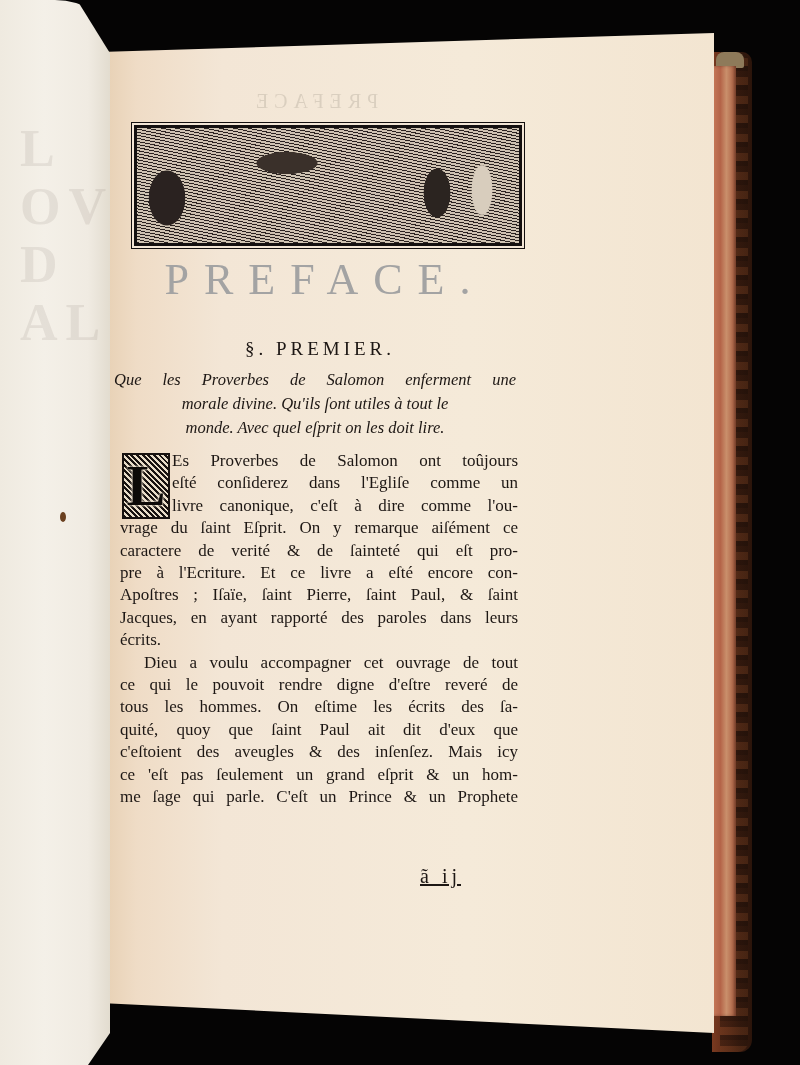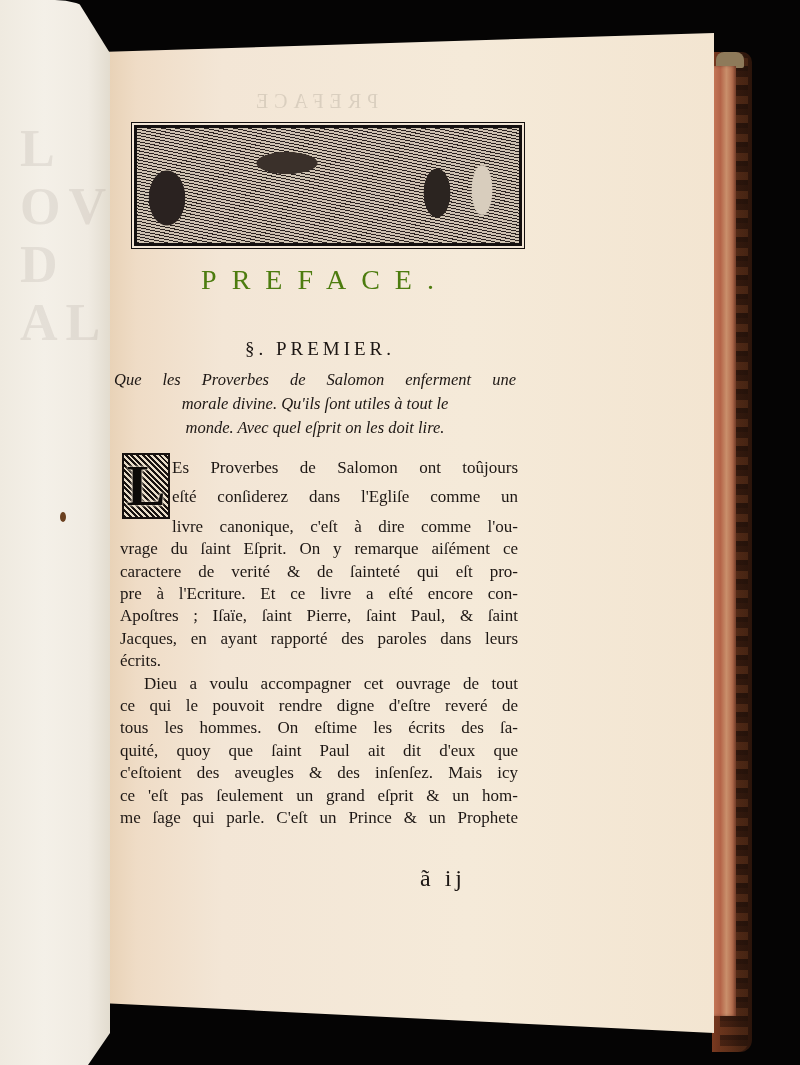--- a/index.html
+++ b/index.html
@@ -64,50 +64,50 @@
         radial-gradient(ellipse 30px 45px at 30px 70px, #2a2220 0 60%, transparent 62%),
         radial-gradient(ellipse 22px 40px at 300px 65px, #2b2420 0 60%, transparent 62%),
         radial-gradient(ellipse 18px 44px at 345px 62px, #d8cdbd 0 55%, transparent 60%),
         radial-gradient(ellipse 50px 18px at 150px 35px, #3a302a 0 60%, transparent 62%),
         repeating-linear-gradient(12deg, #2a2220 0 1px, #cfc3b2 1px 3px),
         #bfb3a2;
       overflow: hidden;
     }
     .title {
       position: absolute; left: 10px; top: 130px; width: 390px;
-      font-size: 28px; letter-spacing: 15px; text-align: center; font-weight: normal;
-      line-height: 60px; color: #4d7c0f;
+      font-size: 44px; letter-spacing: 15px; text-align: center; font-weight: normal;
+      line-height: 60px; color: #a3a3a3;
     }
     .subtitle {
       position: absolute; left: 0; top: 216px; width: 400px; text-align: center;
       font-size: 19px; letter-spacing: 4px; line-height: 26px;
     }
     .summary {
       position: absolute; left: -6px; top: 248px; width: 402px;
       font-style: italic; font-size: 16.5px; line-height: 24px; text-align: center;
     }
     .summary div:first-child { text-align: justify; text-align-last: justify; }
     .body-text {
       position: absolute; left: 0; top: 330px; width: 398px;
       font-size: 17px; line-height: 22.4px;
     }
     .body-text .line { white-space: nowrap; text-align: justify; text-align-last: justify; display: block; }
     .body-text .line.last { text-align-last: left; }
     .body-text .line.indent { padding-left: 24px; }
-    .body-text .line.cap { padding-left: 52px; margin-top: 7px; }
+    .body-text .line.cap { padding-left: 52px; }
     .dropcap {
       position: absolute; left: 2px; top: 3px; width: 44px; height: 62px;
       background: repeating-linear-gradient(45deg, #181210 0 2px, #e8dcc8 2px 4px);
       border: 2px solid #181210;
       font-size: 58px; line-height: 62px; text-align: center; color: #0d0a08; font-weight: bold;
       text-shadow: 0 0 3px #f0e4d2, 0 0 3px #f0e4d2;
     }
     .p2 { }
     .signature {
-      position: absolute; left: 300px; top: 745px; font-size: 24px; letter-spacing: 4px;
+      position: absolute; left: 300px; top: 745px; font-size: 20px; letter-spacing: 4px; text-decoration: underline;
     }
   </style>
 </head>
 <body>
 
 <div class="cover"></div>
 <div class="cap-top"></div>
 <div class="page-edges"></div>
 
 <div class="page"></div>

